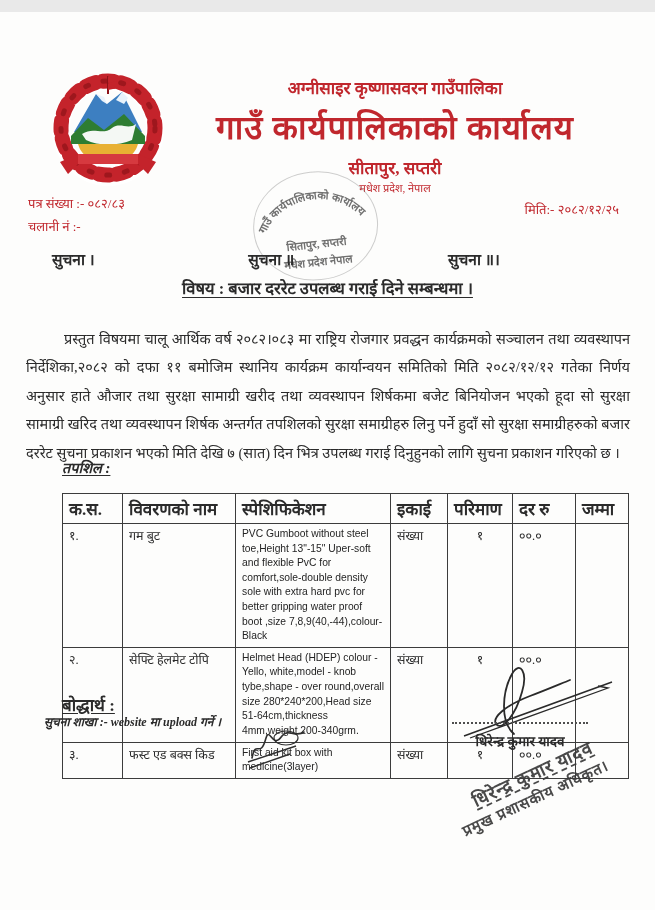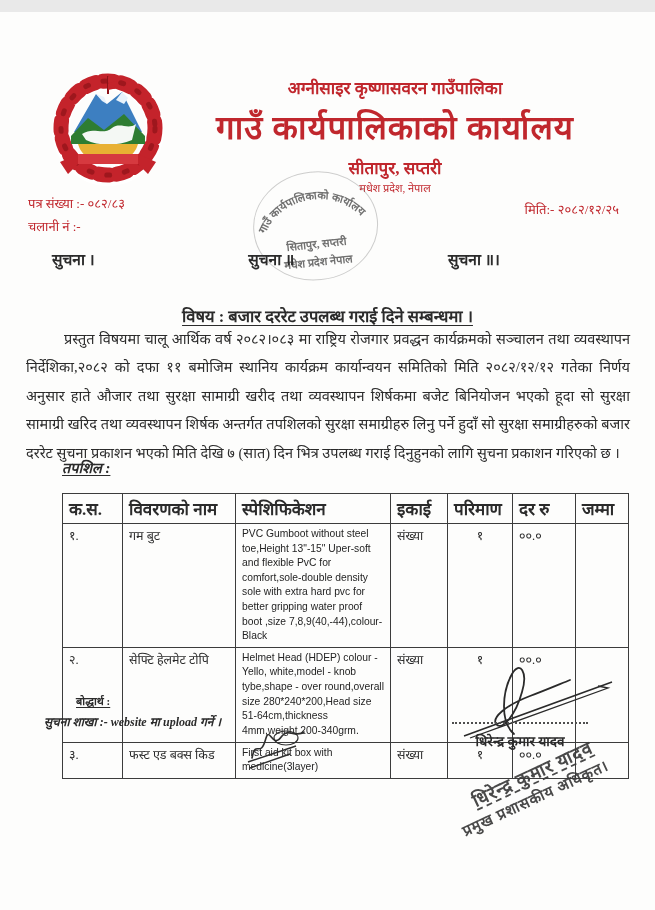--- a/index.html
+++ b/index.html
@@ -15,35 +15,35 @@
   .head-line2{font-size:33px;font-weight:bold;margin-top:5px;letter-spacing:1px;}
   .head-line3{font-size:17px;font-weight:bold;margin-top:7px;}
   .head-line4{font-size:11px;margin-top:1px;}
   .round-stamp{position:absolute;left:234px;top:144px;width:160px;height:128px;opacity:.8;transform:rotate(-6deg);}
   
   .meta-left{position:absolute;left:28px;top:181px;color:var(--accent-red);font-size:13px;line-height:1.75;}
   .meta-right{position:absolute;right:36px;top:188px;color:var(--accent-red);font-size:13px;}
   
   .notices{position:absolute;left:0;top:236px;width:548px;display:flex;padding:0 48px 0 52px;box-sizing:border-box;justify-content:space-between;font-weight:bold;font-size:15.5px;}
   
-  .subject{position:absolute;left:0;top:292px;width:655px;text-align:center;}
+  .subject{position:absolute;left:0;top:264px;width:655px;text-align:center;}
   .subject span{font-weight:bold;font-size:16.5px;text-decoration:underline;text-underline-offset:3px;}
   
   .body-par{position:absolute;left:26px;top:313px;width:604px;font-size:14.5px;line-height:1.96;text-align:justify;text-indent:38px;}
   .details-label{position:absolute;left:62px;top:445px;font-weight:bold;font-style:italic;font-size:14.5px;text-decoration:underline;text-underline-offset:2px;}
   
   table.spec{position:absolute;left:62px;top:481px;border-collapse:collapse;table-layout:fixed;width:566px;}
   table.spec td,table.spec th{border:1.3px solid #3c3c3c;vertical-align:top;padding:3px 6px;overflow:hidden;}
   table.spec th{font-size:17px;font-weight:bold;text-align:left;height:22px;}
   .cell-dev{font-size:12.5px;}
   .cell-spec{font-family:"Liberation Sans","DejaVu Sans",sans-serif;font-size:10.3px;line-height:1.42;color:#242424;}
   .cell-qty{text-align:center;}
   tr.r1{height:102px;} tr.r2{height:84px;} tr.r3{height:26px;}
   
-  .bodartha{position:absolute;left:76px;top:681px;font-weight:bold;font-size:11px;text-decoration:underline;text-underline-offset:2px;}
+  .bodartha{position:absolute;left:62px;top:681px;font-weight:bold;font-size:17px;text-decoration:underline;text-underline-offset:2px;}
   .instruction{position:absolute;left:44px;top:701px;font-weight:bold;font-style:italic;font-size:12px;}
   .sig-small{position:absolute;left:238px;top:712px;width:80px;height:52px;}
   .sig-big{position:absolute;left:452px;top:650px;width:175px;height:80px;}
   .dotted-line{position:absolute;left:452px;top:710px;width:136px;border-bottom:2.2px dotted #4e4e4e;}
   .signatory{position:absolute;left:428px;top:720px;width:184px;text-align:center;font-size:13.5px;line-height:1.55;}
   .signatory .name{font-weight:bold;}
   .stamp-ink{
     position:absolute;left:468px;top:778px;transform:rotate(-25deg);transform-origin:left top;
     color:#3a3a3a;font-weight:bold;white-space:nowrap;letter-spacing:1px;opacity:.92;
   }

